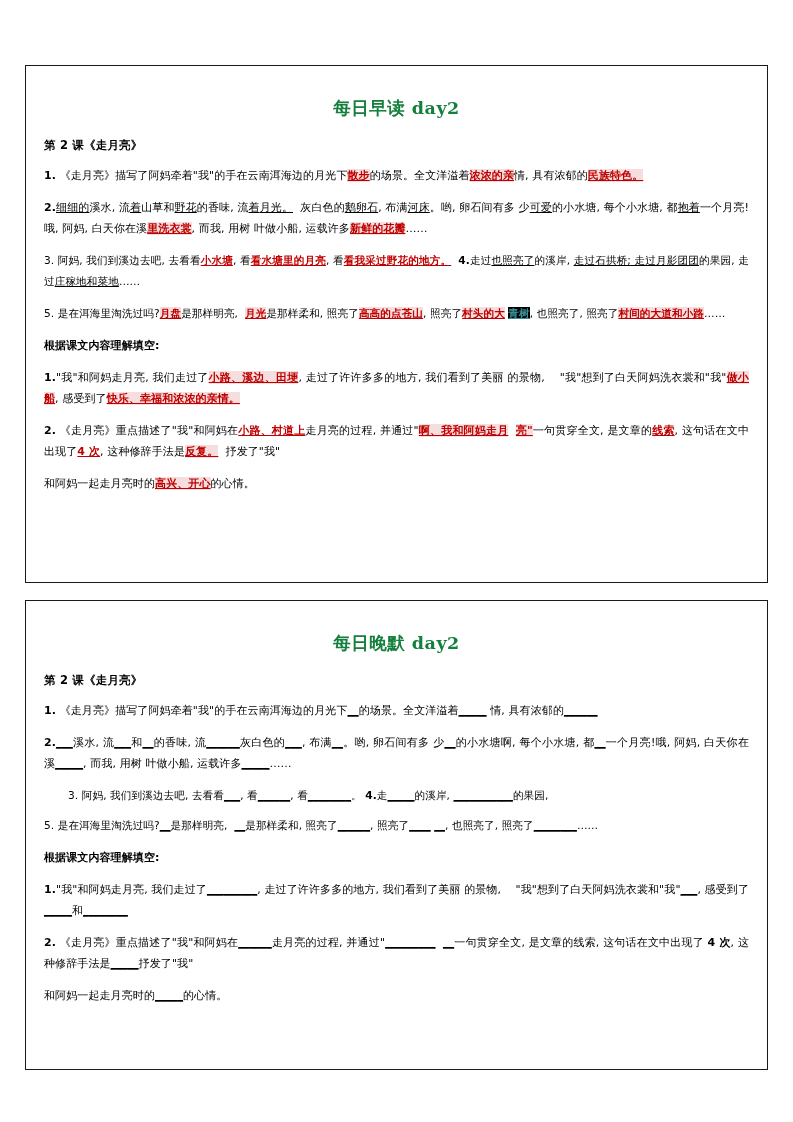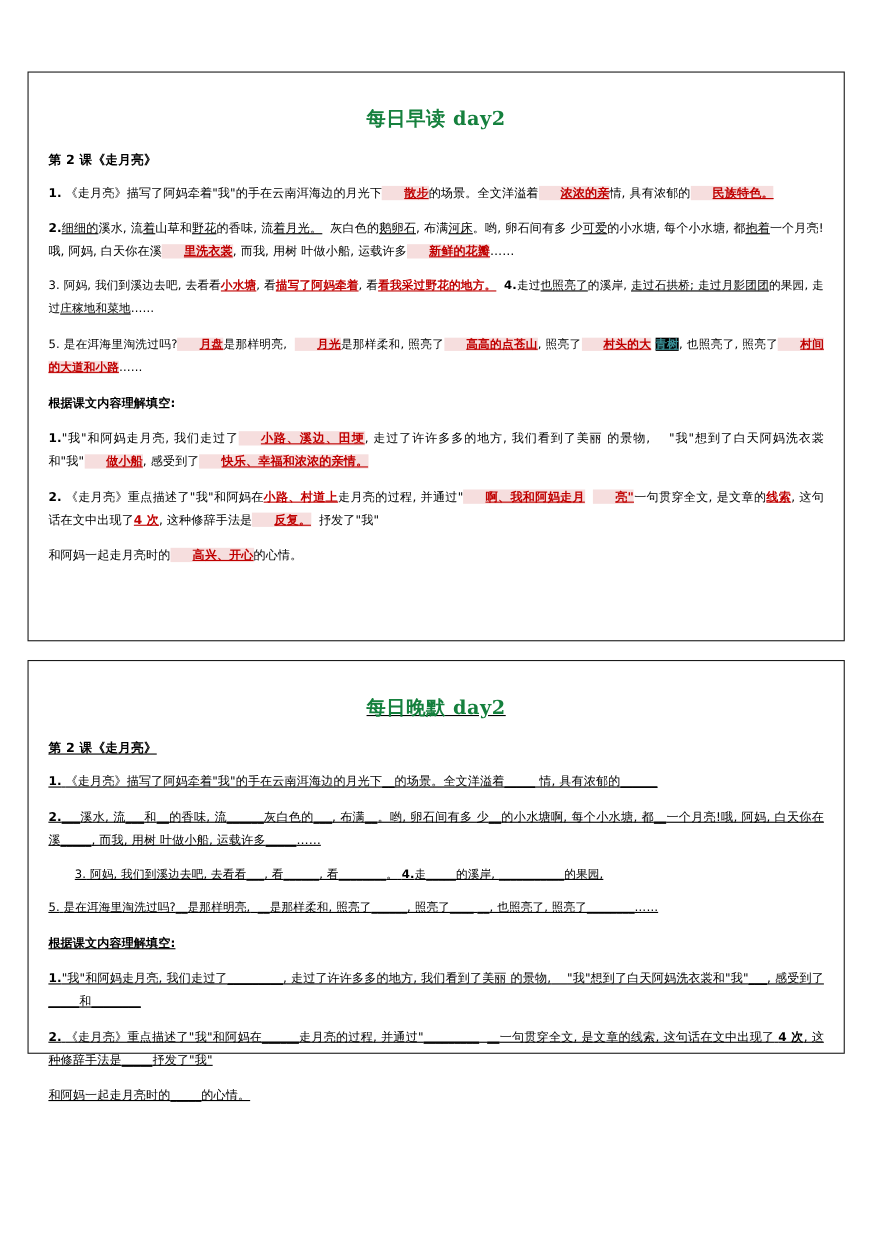--- a/index.html
+++ b/index.html
@@ -26,21 +26,21 @@
   .section {
     position: absolute;
     left: 25px;
     width: 743px;
     box-sizing: border-box;
     border: 1.6px solid #1a1a1a;
     background: #ffffff;
     padding: 14px 18px 10px 18px;
   }
   #section-morning { top: 65px; height: 518px; }
-  #section-evening { top: 600px; height: 358px; text-decoration: underline; }
+  #section-evening { top: 600px; height: 470px; }
 
   .section-title {
     text-align: center;
     color: #15803d;
     font-weight: bold;
     font-size: 17.5px;
     font-family: "DejaVu Serif", "Liberation Serif", serif;
     letter-spacing: 0.5px;
     margin: 16px 0 18px 0;
   }
@@ -64,21 +64,20 @@
 
   .para b, .bold { font-weight: bold; }
 
   
   .red {
     color: #c00000;
     font-weight: bold;
     text-decoration: underline;
     text-decoration-color: #c00000;
     background: #f6dede;
-    padding-left: 20px;
   }
   .red-plain {
     color: #c00000;
     font-weight: bold;
     text-decoration: underline;
   }
   .red-u {
     color: #c00000;
     font-weight: bold;
     text-decoration: underline;
@@ -128,21 +127,21 @@
       <b>1.</b>
       <span>《走月亮》描写了阿妈牵着"我"的手在云南洱海边的月光下</span><span class="red">散步</span><span>的场景。全文洋溢着</span><span class="red">浓浓的亲</span><span>情, 具有浓郁的</span><span class="red">民族特色。</span>
     </p>
 
     <p class="para">
       <b>2.</b><span class="blk-u">细细的</span><span>溪水, 流</span><span class="blk-u">着</span><span>山草和</span><span class="blk-u">野花</span><span>的香味, 流</span><span class="blk-u">着</span><span class="blk-u">月光。</span>&nbsp;&nbsp;<span>灰白色的</span><span class="blk-u">鹅卵石</span><span>, 布满</span><span class="blk-u">河床</span><span>。哟, 卵石间有多 少</span><span class="blk-u">可爱</span><span>的小水塘, 每个小水塘, 都</span><span class="blk-u">抱着</span><span>一个月亮!哦, 阿妈, 白天你在溪</span><span class="red">里洗衣裳</span><span>, 而我, 用树 叶做小船, 运载许多</span><span class="red">新鲜的花瓣</span><span>……</span>
     </p>
 
     <p class="para smallnum">
       <span>3.</span>
-      <span>阿妈, 我们到溪边去吧, 去看看</span><span class="red-u">小水塘</span><span>, 看</span><span class="red-u">描写了阿妈牵着</span><span>, 看</span><span class="red-u">看我采过野花的地方。</span>&nbsp;&nbsp;<b>4.</b><span>走过</span><span class="blk-u">也照亮了</span><span>的溪岸, </span><span class="blk-u">走过石拱桥; 走过月影团团</span><span>的果园, 走过</span><span class="blk-u">庄稼地和菜地</span><span>……</span>
+      <span>阿妈, 我们到溪边去吧, 去看看</span><span class="red-u">小水塘</span><span>, 看</span><span class="red-u">看水塘里的月亮</span><span>, 看</span><span class="red-u">看我采过野花的地方。</span>&nbsp;&nbsp;<b>4.</b><span>走过</span><span class="blk-u">也照亮了</span><span>的溪岸, </span><span class="blk-u">走过石拱桥; 走过月影团团</span><span>的果园, 走过</span><span class="blk-u">庄稼地和菜地</span><span>……</span>
     </p>
 
     <p class="para smallnum">
       <span>5.</span>
       <span>是在洱海里淘洗过吗?</span><span class="red">月盘</span><span>是那样明亮,</span>&nbsp;&nbsp;<span class="red">月光</span><span>是那样柔和, 照亮了</span><span class="red">高高的点苍山</span><span>, 照亮了</span><span class="red">村头的大</span>&nbsp;<span class="teal">青树</span><span>, 也照亮了, 照亮了</span><span class="red">村间的大道和小路</span><span>……</span>
     </p>
 
     <p class="para">
       <b>根据课文内容理解填空:</b>
     </p>

